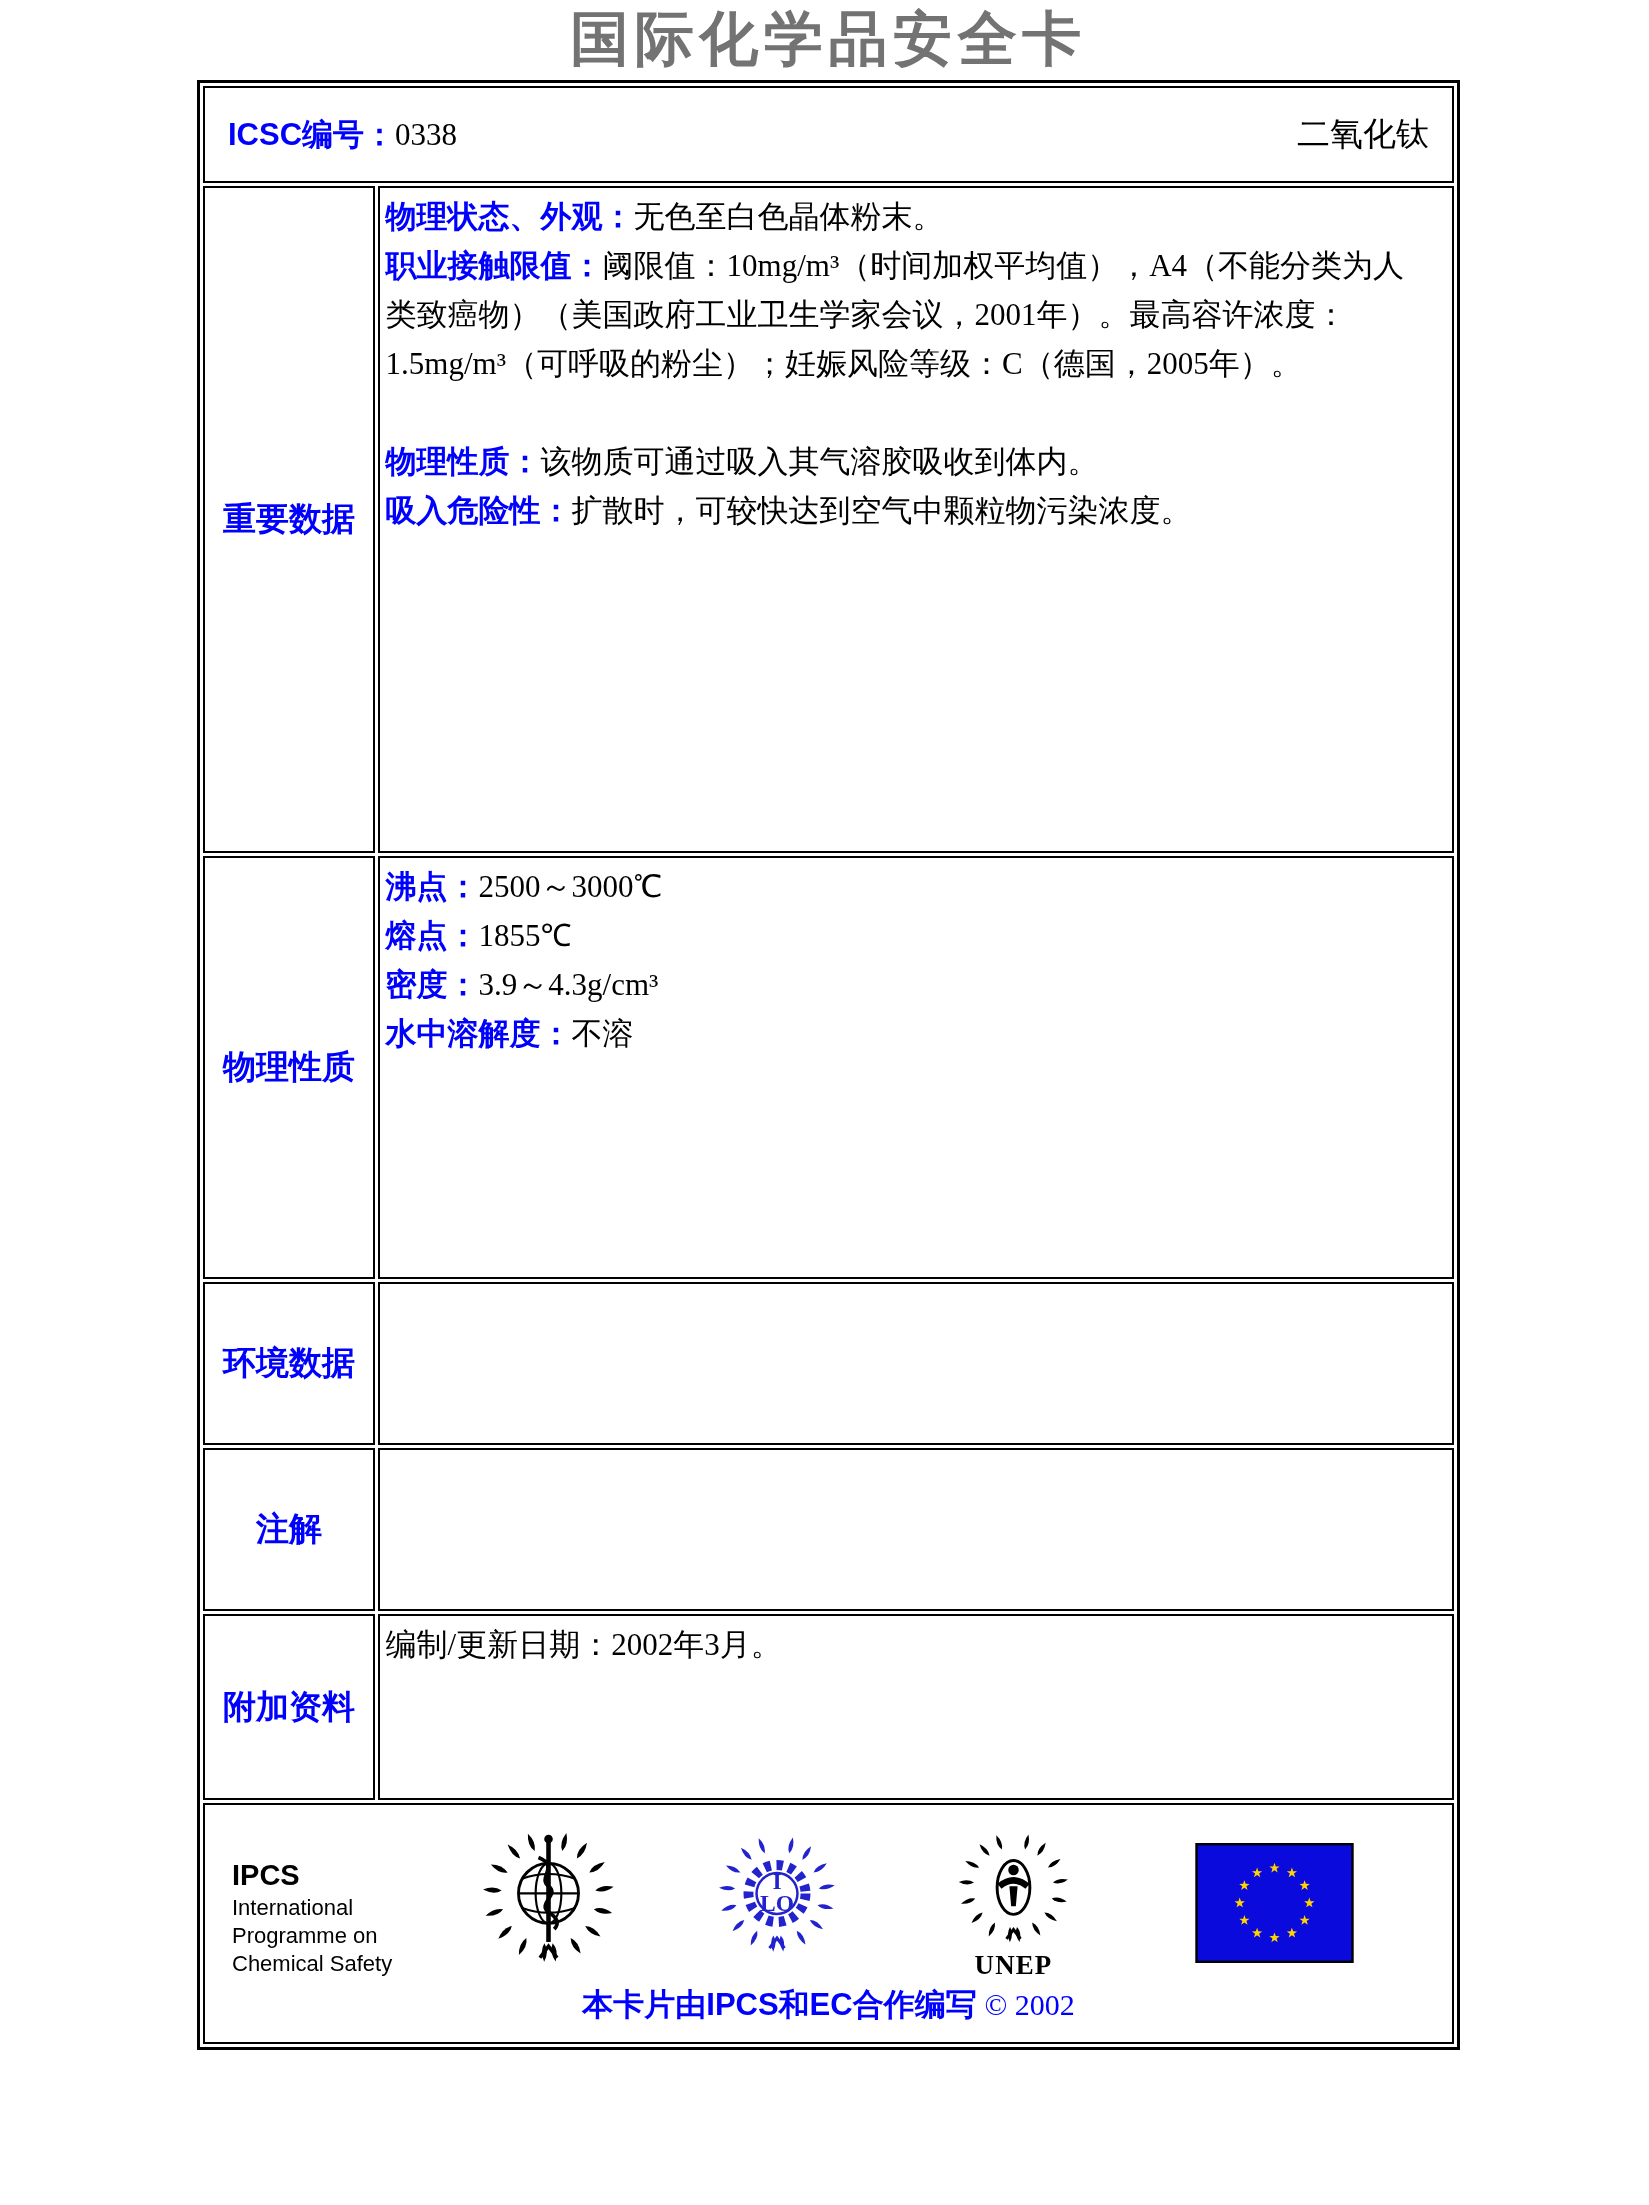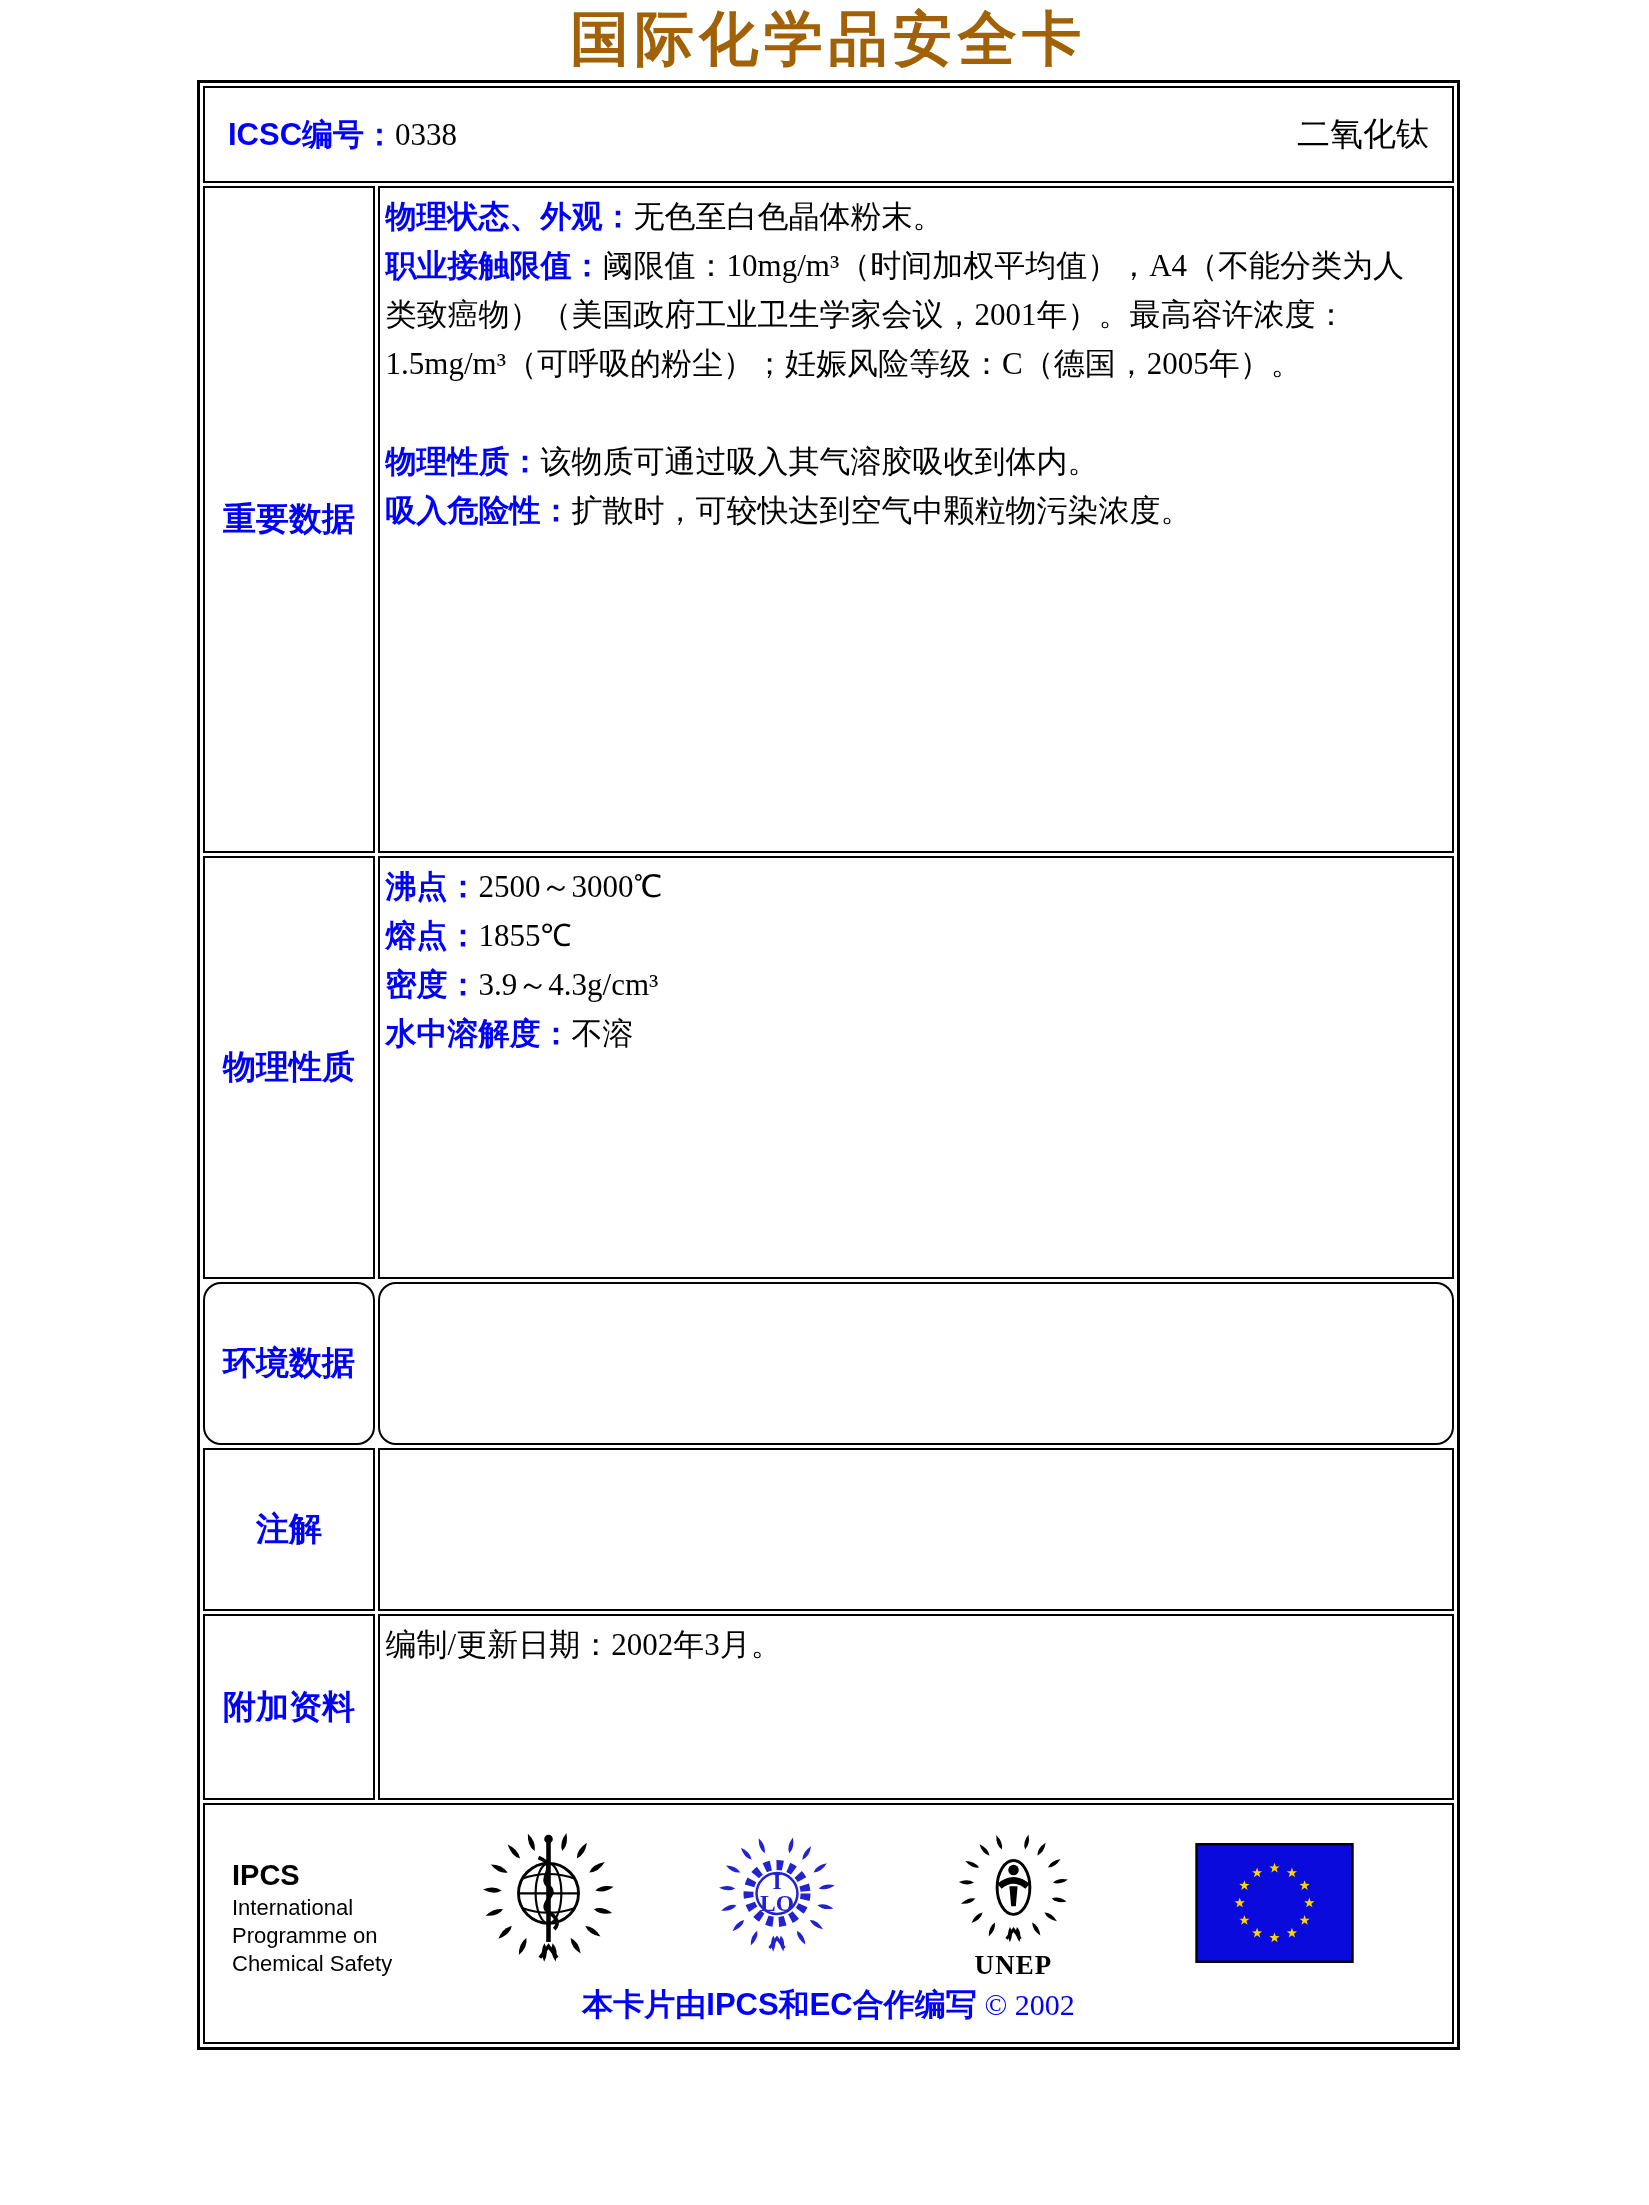--- a/index.html
+++ b/index.html
@@ -1,32 +1,32 @@
 <!DOCTYPE html>
 <html style="font-size:11px"><head>
 <meta charset="utf-8">
 <style>
   html,body{margin:0;padding:0;background:#fff;}
   body{width:1649px;height:2205px;position:relative;font-family:"Liberation Serif",serif;color:#000;}
-  .page-title{margin:5.6px 0 0 197px;width:1263px;text-align:center;color:#a16207;
+  .page-title{margin:5.6px 0 0 197px;width:1263px;text-align:center;color:#737373;
     font-family:"Liberation Serif",serif;font-weight:bold;font-size:59px;line-height:1.12;letter-spacing:5.6px;}
   table.card{margin:8.4px 0 0 197px;width:1263px;table-layout:fixed;
     border-collapse:separate;border-spacing:3.5px;border:3.5px solid #000;background:#fff;}
   col.c1{width:172px;}
   td{border:2.1px solid #000;background:#fff;padding:16px;vertical-align:top;overflow:hidden;}
   td.rlab{vertical-align:middle;text-align:center;color:#0000ff;font-weight:bold;
     font-family:"Liberation Sans",sans-serif;font-size:33px;}
   .blab{color:#0000ff;font-weight:bold;font-family:"Liberation Sans",sans-serif;}
   .content{font-size:31px;line-height:49px;padding:4.2px 24px 4.2px 5.6px;}
   .content p{margin:0;}
   .vgap{height:49px;}
   .h-hdr{height:61px;vertical-align:middle;}
   .h-imp{height:631px;}
   .h-phy{height:387px;}
-  .h-env{height:127px;border-radius:18px;}
+  .h-env{height:127px;}
   .h-not{height:127px;margin-left:39px;}
   .h-add{height:150px;}
   .h-foot{height:195px;}
   .h-leg{height:61px;vertical-align:middle;}
   .hdr-flex{display:flex;justify-content:space-between;align-items:center;padding:0 7px;font-size:31px;}
   .chem{font-size:33px;}
   .prop-line{margin:0;}
   .footer-flex{display:flex;align-items:flex-start;padding:4.2px 9.8px 0 11px;}
   .ipcs-block{width:213px;margin-top:32px;font-family:Liberation Sans, sans-serif;}
   .ipcs-title{font-size:29px;font-weight:bold;line-height:1.25;}

